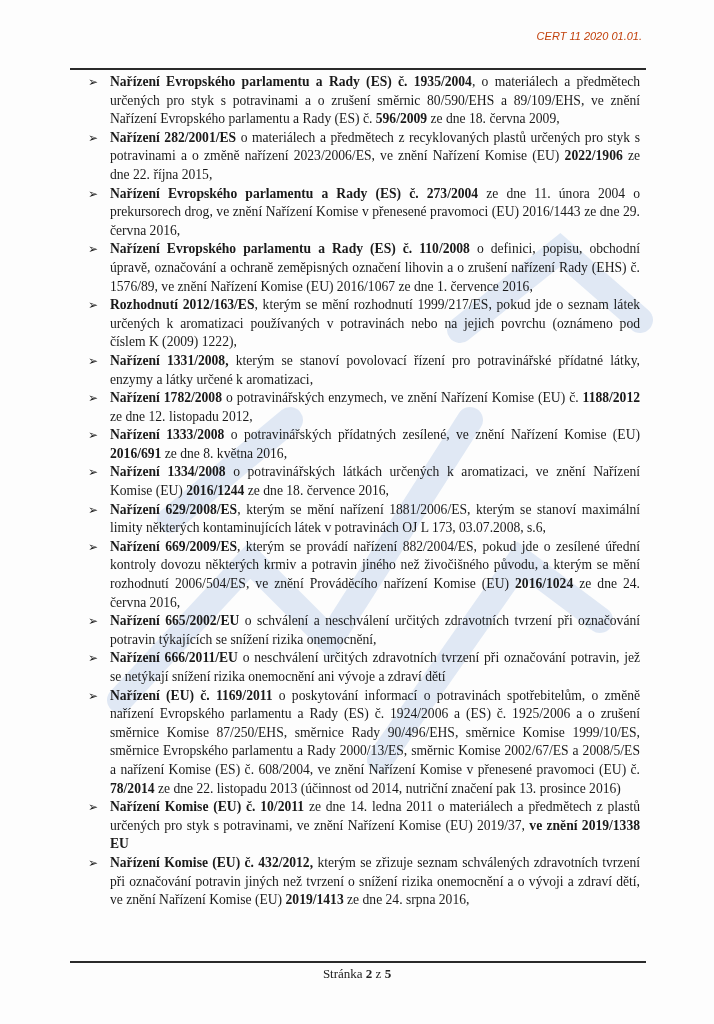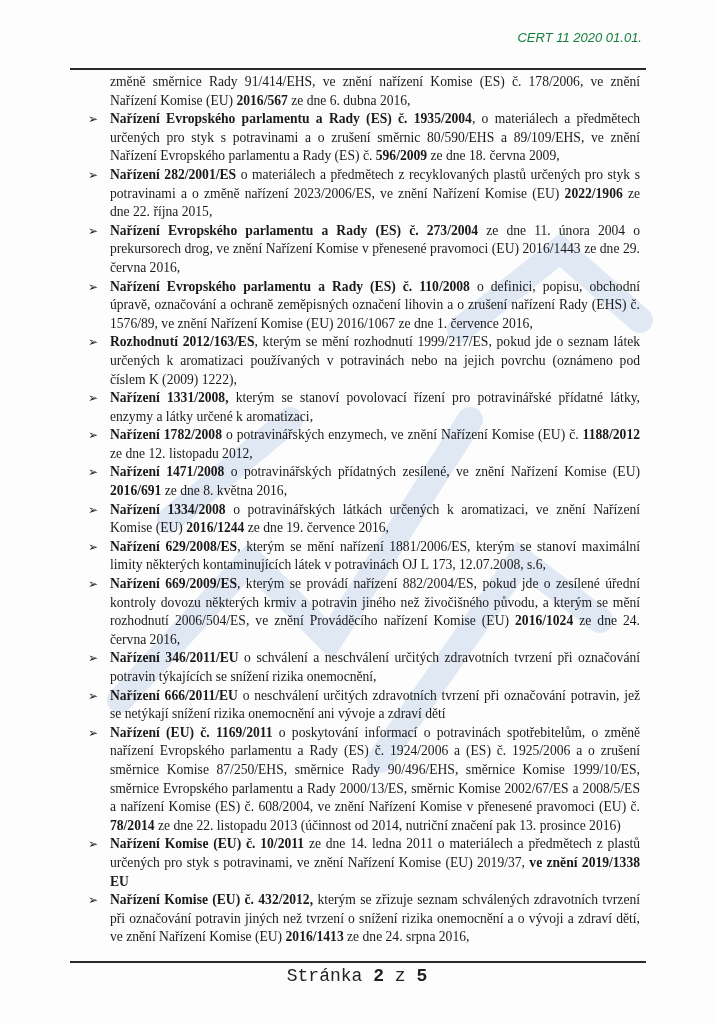--- a/index.html
+++ b/index.html
@@ -6,74 +6,73 @@
   body {
     width: 714px; height: 1024px; background: #fdfdfd; position: relative; overflow: hidden;
     font-family: "Liberation Serif", "DejaVu Serif", serif; color: #1a1a1a;
   }
   .watermark {
     position: absolute; left: 0; top: 0; width: 714px; height: 1024px; pointer-events: none;
   }
   .header-ref {
     position: absolute; right: 72px; top: 30px;
     font-family: "Liberation Sans", "DejaVu Sans", sans-serif; font-style: italic;
-    font-size: 13px; color: #15803d;
+    font-size: 11px; color: #c2410c;
   }
   .rule { position: absolute; left: 70px; width: 576px; height: 1.5px; background: #2a2a2a; }
   .rule.top { top: 68px; }
   .rule.bottom { top: 961px; }
   .content {
     position: absolute; left: 88px; top: 73px; width: 552px;
     font-size: 13.6px; line-height: 18.6px;
   }
   .item { position: relative; padding-left: 22px; text-align: justify; }
   .item .arrow {
     position: absolute; left: 0; top: 0; font-family: "DejaVu Sans", sans-serif; font-size: 12px;
   }
   .cont { padding-left: 22px; text-align: justify; }
   b { font-weight: bold; }
   .footer {
     position: absolute; left: 0; width: 714px; top: 966px; text-align: center;
-    font-family: Liberation Mono, monospace; font-size: 18px; color: #222;
+    font-family: Liberation Serif, serif; font-size: 13px; color: #222;
   }
 </style>
 </head>
 <body>
 
 <svg class="watermark" viewBox="0 0 714 1024">
   <g fill="none" stroke="#c9d8ee" stroke-width="26" stroke-linecap="round" opacity="0.55">
     <path d="M120 700 L250 560 L330 640 L470 420"></path>
     <path d="M380 760 L520 560 L600 620"></path>
     <path d="M460 330 L560 250 L640 320"></path>
     <path d="M170 520 L290 420"></path>
   </g>
 </svg>
 
 <div class="header-ref">CERT 11 2020 01.01.</div>
 <div class="rule top"></div>
 
 <div class="content">
-  <div class="cont" id="cont"><span>změně směrnice Rady 91/414/EHS, ve znění nařízení Komise (ES) č. 178/2006, ve znění Nařízení Komise (EU) </span><b>2016/567</b><span> ze dne 6. dubna 2016,</span></div>
   <div id="items">
       <div class="item"><span class="arrow">➢</span><b>Nařízení Evropského parlamentu a Rady (ES) č. 1935/2004</b><span>, o materiálech a předmětech určených pro styk s potravinami a o zrušení směrnic 80/590/EHS a 89/109/EHS, ve znění Nařízení Evropského parlamentu a Rady (ES) č. </span><b>596/2009</b><span> ze dne 18. června 2009,</span></div>
       <div class="item"><span class="arrow">➢</span><b>Nařízení 282/2001/ES</b><span> o materiálech a předmětech z recyklovaných plastů určených pro styk s potravinami a o změně nařízení 2023/2006/ES, ve znění Nařízení Komise (EU) </span><b>2022/1906</b><span> ze dne 22. října 2015,</span></div>
       <div class="item"><span class="arrow">➢</span><b>Nařízení Evropského parlamentu a Rady (ES) č. 273/2004</b><span> ze dne 11. února 2004 o prekursorech drog, ve znění Nařízení Komise v přenesené pravomoci (EU) 2016/1443 ze dne 29. června 2016,</span></div>
       <div class="item"><span class="arrow">➢</span><b>Nařízení Evropského parlamentu a Rady (ES) č. 110/2008</b><span> o definici, popisu, obchodní úpravě, označování a ochraně zeměpisných označení lihovin a o zrušení nařízení Rady (EHS) č. 1576/89, ve znění Nařízení Komise (EU) 2016/1067 ze dne 1. července 2016,</span></div>
       <div class="item"><span class="arrow">➢</span><b>Rozhodnutí 2012/163/ES</b><span>, kterým se mění rozhodnutí 1999/217/ES, pokud jde o seznam látek určených k aromatizaci používaných v potravinách nebo na jejich povrchu (oznámeno pod číslem K (2009) 1222),</span></div>
       <div class="item"><span class="arrow">➢</span><b>Nařízení 1331/2008,</b><span> kterým se stanoví povolovací řízení pro potravinářské přídatné látky, enzymy a látky určené k aromatizaci,</span></div>
       <div class="item"><span class="arrow">➢</span><b>Nařízení 1782/2008</b><span> o potravinářských enzymech, ve znění Nařízení Komise (EU) č. </span><b>1188/2012</b><span> ze dne 12. listopadu 2012,</span></div>
-      <div class="item"><span class="arrow">➢</span><b>Nařízení 1471/2008</b><span> o potravinářských přídatných zesílené, ve znění Nařízení Komise (EU) </span><b>2016/691</b><span> ze dne 8. května 2016,</span></div>
-      <div class="item"><span class="arrow">➢</span><b>Nařízení 1334/2008</b><span> o potravinářských látkách určených k aromatizaci, ve znění Nařízení Komise (EU) </span><b>2016/1244</b><span> ze dne 19. července 2016,</span></div>
-      <div class="item"><span class="arrow">➢</span><b>Nařízení 629/2008/ES</b><span>, kterým se mění nařízení 1881/2006/ES, kterým se stanoví maximální limity některých kontaminujících látek v potravinách OJ L 173, 12.07.2008, s.6,</span></div>
+      <div class="item"><span class="arrow">➢</span><b>Nařízení 1333/2008</b><span> o potravinářských přídatných zesílené, ve znění Nařízení Komise (EU) </span><b>2016/691</b><span> ze dne 8. května 2016,</span></div>
+      <div class="item"><span class="arrow">➢</span><b>Nařízení 1334/2008</b><span> o potravinářských látkách určených k aromatizaci, ve znění Nařízení Komise (EU) </span><b>2016/1244</b><span> ze dne 18. července 2016,</span></div>
+      <div class="item"><span class="arrow">➢</span><b>Nařízení 629/2008/ES</b><span>, kterým se mění nařízení 1881/2006/ES, kterým se stanoví maximální limity některých kontaminujících látek v potravinách OJ L 173, 03.07.2008, s.6,</span></div>
       <div class="item"><span class="arrow">➢</span><b>Nařízení 669/2009/ES</b><span>, kterým se provádí nařízení 882/2004/ES, pokud jde o zesílené úřední kontroly dovozu některých krmiv a potravin jiného než živočišného původu, a kterým se mění rozhodnutí 2006/504/ES, ve znění Prováděcího nařízení Komise (EU) </span><b>2016/1024</b><span> ze dne 24. června 2016,</span></div>
-      <div class="item"><span class="arrow">➢</span><b>Nařízení 346/2011/EU</b><span> o schválení a neschválení určitých zdravotních tvrzení při označování potravin týkajících se snížení rizika onemocnění,</span></div>
+      <div class="item"><span class="arrow">➢</span><b>Nařízení 665/2002/EU</b><span> o schválení a neschválení určitých zdravotních tvrzení při označování potravin týkajících se snížení rizika onemocnění,</span></div>
       <div class="item"><span class="arrow">➢</span><b>Nařízení 666/2011/EU</b><span> o neschválení určitých zdravotních tvrzení při označování potravin, jež se netýkají snížení rizika onemocnění ani vývoje a zdraví dětí</span></div>
       <div class="item"><span class="arrow">➢</span><b>Nařízení (EU) č. 1169/2011</b><span>  o poskytování informací o potravinách spotřebitelům, o změně nařízení Evropského parlamentu a Rady (ES) č. 1924/2006 a (ES) č. 1925/2006 a o zrušení směrnice Komise 87/250/EHS, směrnice Rady 90/496/EHS, směrnice Komise 1999/10/ES, směrnice Evropského parlamentu a Rady 2000/13/ES, směrnic Komise 2002/67/ES a 2008/5/ES a nařízení Komise (ES) č. 608/2004, ve znění Nařízení Komise v přenesené pravomoci (EU) č. </span><b>78/2014</b><span> ze dne 22. listopadu 2013 (účinnost od 2014, nutriční značení pak 13. prosince 2016)</span></div>
       <div class="item"><span class="arrow">➢</span><b>Nařízení Komise (EU) č. 10/2011</b><span> ze dne 14. ledna 2011 o materiálech a předmětech z plastů určených pro styk s potravinami, ve znění Nařízení Komise (EU) 2019/37, </span><b>ve znění 2019/1338 EU</b></div>
-      <div class="item"><span class="arrow">➢</span><b>Nařízení Komise (EU) č. 432/2012,</b><span> kterým se zřizuje seznam schválených zdravotních tvrzení při označování potravin jiných než tvrzení o snížení rizika onemocnění a o vývoji a zdraví dětí, ve znění Nařízení Komise (EU) </span><b>2016/1413</b><span> ze dne 24. srpna 2016,</span></div>
+      <div class="item"><span class="arrow">➢</span><b>Nařízení Komise (EU) č. 432/2012,</b><span> kterým se zřizuje seznam schválených zdravotních tvrzení při označování potravin jiných než tvrzení o snížení rizika onemocnění a o vývoji a zdraví dětí, ve znění Nařízení Komise (EU) </span><b>2019/1413</b><span> ze dne 24. srpna 2016,</span></div>
     </div>
 </div>
 
 <div class="rule bottom"></div>
 <div class="footer">
   <span>Stránka</span>
   <b>2</b>
   <span>z</span>
   <b>5</b>
 </div>

